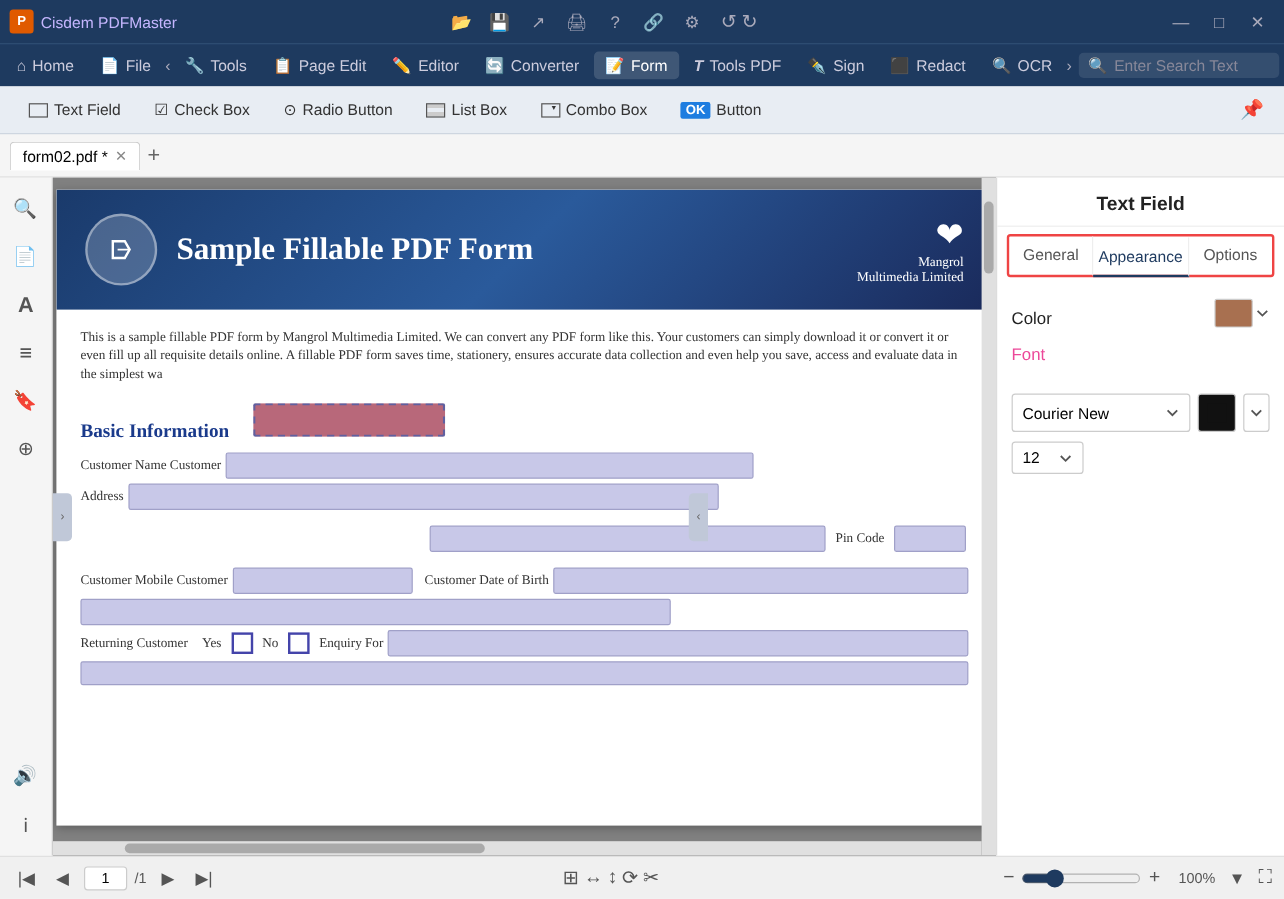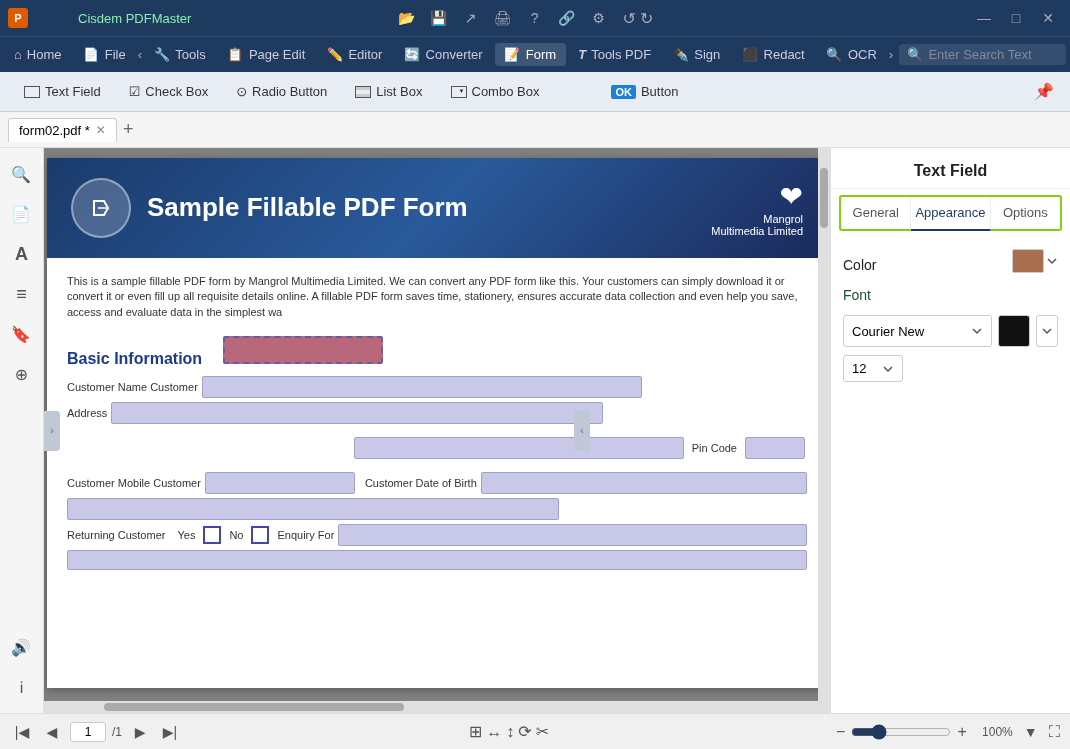--- a/index.html
+++ b/index.html
@@ -15,21 +15,21 @@
       padding: 0 8px;
       gap: 6px;
     }
     .title-bar-app-icon {
       width: 20px; height: 20px;
       background: #e05a00;
       border-radius: 3px;
       display: flex; align-items: center; justify-content: center;
       font-weight: bold; font-size: 11px; color: white;
     }
-    .title-bar-title { font-size: 13px; color: #86efac; flex: 1; margin-left: 44px; }
+    .title-bar-title { font-size: 13px; color: #c4b5fd; flex: 1; }
     .title-bar-controls { display: flex; gap: 4px; }
     .title-bar-btn {
       width: 28px; height: 28px;
       background: transparent;
       border: none;
       color: #aab;
       cursor: pointer;
       display: flex; align-items: center; justify-content: center;
       font-size: 14px;
       border-radius: 3px;
@@ -256,21 +256,21 @@
       width: 32px; height: 24px;
       background: #a87050;
       border: 1px solid #ccc;
       border-radius: 2px;
     }
     .dropdown-btn {
       display: flex; align-items: center; gap: 2px;
       background: transparent; border: none; cursor: pointer; color: #555;
     }
     .panel-section { margin-bottom: 12px; }
-    .panel-section-label { font-size: 14px; color: #14532d; font-weight: 500; margin-bottom: 12px; }
+    .panel-section-label { font-size: 14px; color: #ec4899; font-weight: 500; margin-bottom: 25px; }
     .font-row {
       display: flex;
       gap: 6px;
       margin-bottom: 8px;
     }
     .font-select {
       flex: 1;
       display: flex; align-items: center; justify-content: space-between;
       border: 1px solid #ccc;
       border-radius: 3px;
@@ -487,21 +487,21 @@
     <span style="border:1px solid #555;width:16px;height:12px;display:inline-block;background:linear-gradient(to bottom, #ccc 33%,transparent 33%,transparent 66%,#ccc 66%);background-size:100% 100%;"></span>
     <span>List Box</span>
   </button>
   <button class="toolbar-btn">
     <span style="border:1px solid #555;width:16px;height:12px;display:inline-block;position:relative;">
       <span style="position:absolute;right:1px;top:1px;font-size:6px;">▼</span>
     </span>
     <span>Combo Box</span>
   </button>
   <button class="toolbar-btn">
-    <span style="background:#1e7de0;color:white;padding:1px 4px;border-radius:2px;font-size:11px;font-weight:bold;margin-left:44px;">OK</span>
+    <span style="background:#1e7de0;color:white;padding:1px 4px;border-radius:2px;font-size:11px;font-weight:bold;">OK</span>
     <span>Button</span>
   </button>
   <div class="toolbar-spacer"></div>
   <div class="toolbar-pin">📌</div>
 </div>
 
 <div class="tab-bar">
   <div class="tab-item">
     <span>form02.pdf *</span>
     <span class="tab-close">✕</span>
@@ -526,21 +526,21 @@
   <div class="pdf-viewer" style="position:relative;">
 
     <div class="collapse-handle">›</div>
 
     <div class="collapse-handle-right">‹</div>
 
     <div class="scroll-area" style="position:absolute;right:0;top:0;bottom:0;width:12px;background:#e0e0e0;z-index:5;">
       <div class="scroll-thumb"></div>
     </div>
 
-    <div class="pdf-page" style="width:780px;min-height:530px;">
+    <div class="pdf-page" style="width:780px;min-height:530px;font-family:Liberation Serif, serif;">
 
       <div class="pdf-header">
         <div class="pdf-logo-circle">
           <svg width="30" height="30" viewBox="0 0 30 30" fill="none">
             <path d="M8 8 L18 8 L22 15 L18 22 L8 22 Z" stroke="white" stroke-width="2" fill="none"></path>
             <path d="M12 15 L22 15" stroke="white" stroke-width="1.5"></path>
           </svg>
         </div>
         <div class="pdf-title">Sample Fillable PDF Form</div>
         <div class="pdf-logo-right">
@@ -607,21 +607,21 @@
 
     <div style="position:absolute;bottom:0;left:0;right:12px;height:12px;background:#e0e0e0;">
       <div style="width:300px;height:8px;background:#aaa;border-radius:4px;margin:2px 0 0 60px;"></div>
     </div>
   </div>
 
   <div class="right-panel">
     <div class="right-panel-title">Text Field</div>
 
     <div style="margin:6px 8px;">
-      <div style="border:2px solid #84cc16;border-radius:3px;display:flex;">
+      <div style="border:2px solid #ef4444;border-radius:3px;display:flex;align-items:center;">
         <div class="panel-tab" style="flex:1;text-align:center;padding:8px 4px;font-size:13px;cursor:pointer;color:#555;border-right:1px solid #eee;">General</div>
         <div class="panel-tab active" style="flex:1;text-align:center;padding:8px 4px;font-size:13px;cursor:pointer;color:#1e3a5f;font-weight:500;border-bottom:2px solid #1e3a5f;border-right:1px solid #eee;">Appearance</div>
         <div class="panel-tab" style="flex:1;text-align:center;padding:8px 4px;font-size:13px;cursor:pointer;color:#555;">Options</div>
       </div>
     </div>
 
     <div class="panel-body">
 
       <div class="panel-row">
         <span class="panel-label">Color</span>

